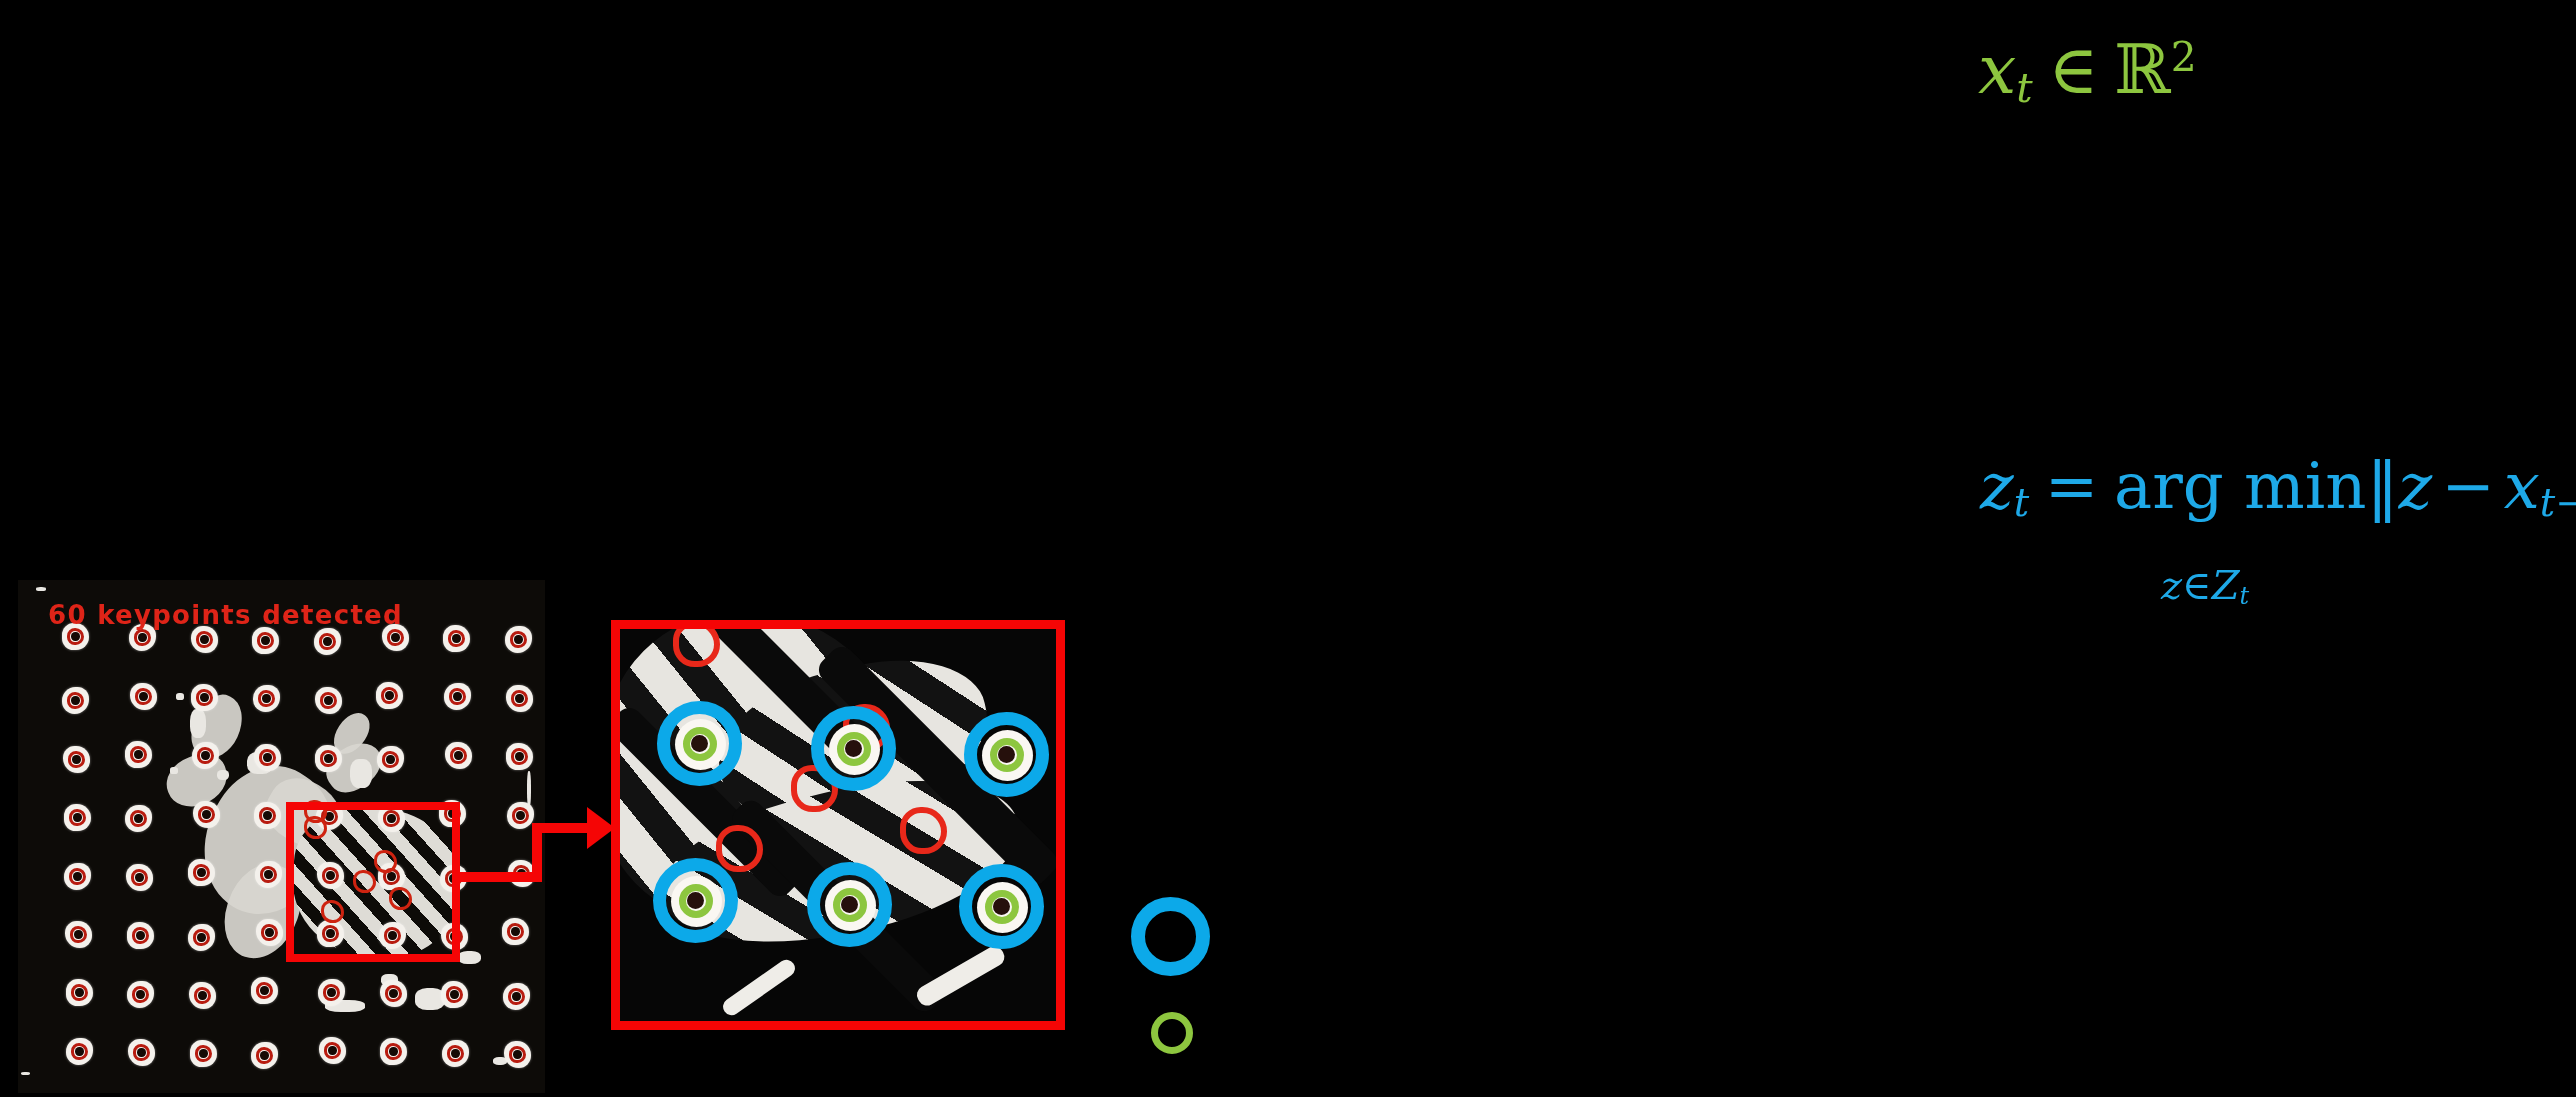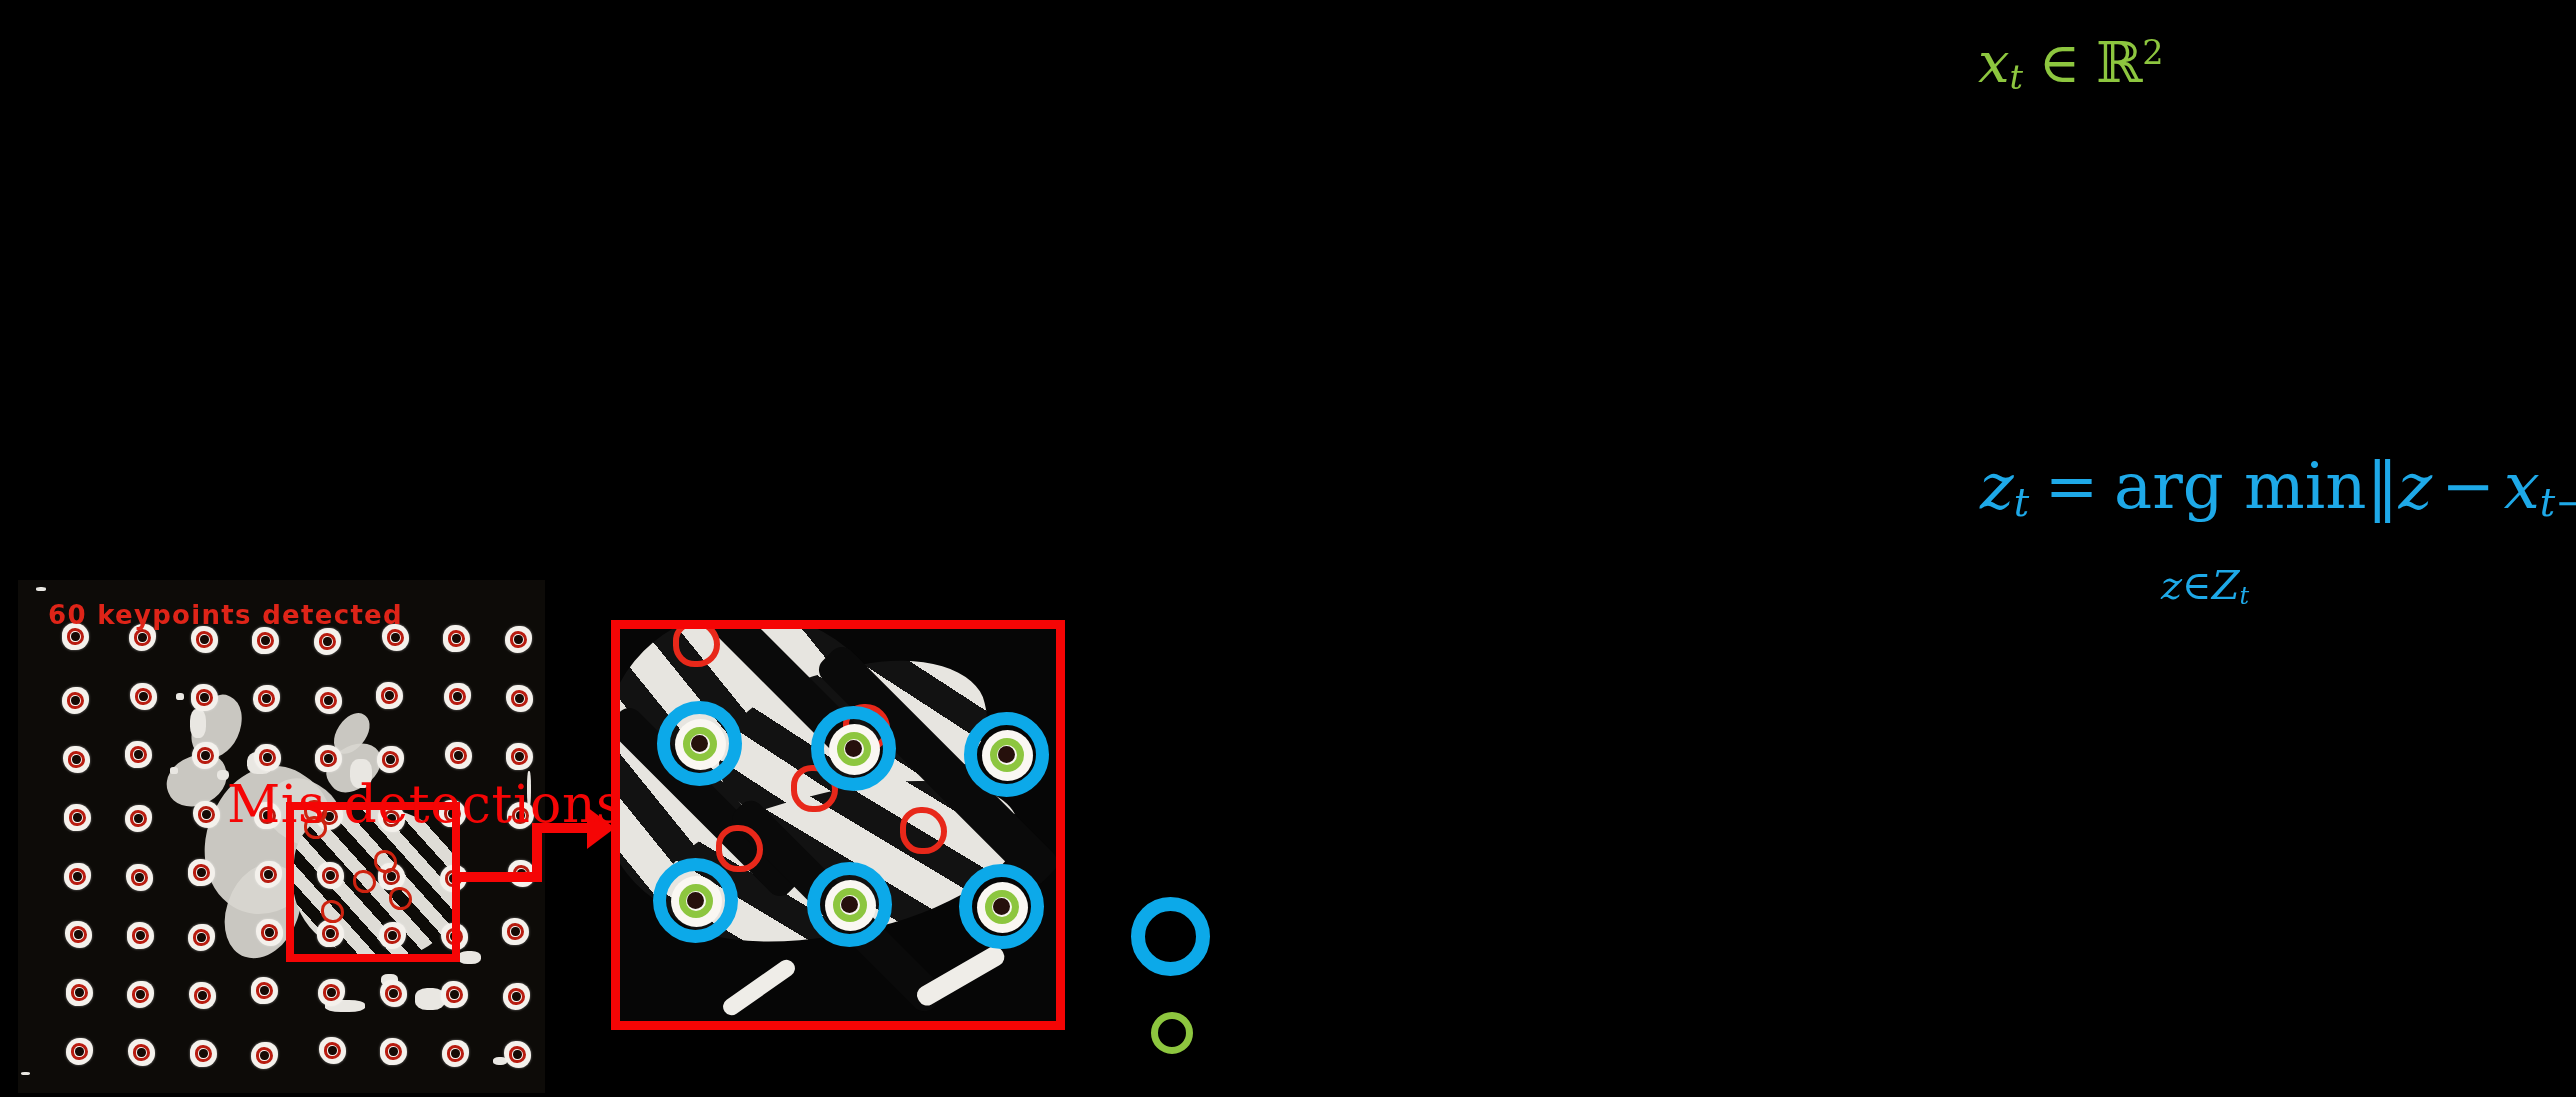--- a/index.html
+++ b/index.html
@@ -50,21 +50,21 @@
   
   .legend-blue{position:absolute;width:79px;height:79px;border:14.3px solid var(--blue);
        border-radius:50%;box-sizing:border-box;z-index:7;}
   .legend-green{position:absolute;width:42px;height:42px;border:7.1px solid var(--green);
        border-radius:50%;box-sizing:border-box;z-index:7;}
 
   
   .each-marker{position:absolute;left:994px;top:462px;font-size:55px;color:var(--green);
        z-index:7;white-space:nowrap;}
   .formula{position:absolute;z-index:7;white-space:nowrap;}
-  .f-green{left:1978px;top:30px;font-size:56px;color:var(--green);}
+  .f-green{left:1978px;top:30px;font-size:68px;color:var(--green);}
   .f-blue{left:1980px;top:449px;font-size:64px;color:var(--fblue);}
   .f-blue-under{left:2161px;top:562px;font-size:40px;color:var(--fblue);}
   .it{font-style:italic;}
   .sub{font-size:.6em;position:relative;top:.22em;}
   .sup{font-size:.6em;position:relative;top:-.55em;}
   .op{margin:0 15.6px;}
   .opm{margin:0 9px;}
   .norm{font-stretch:normal;}
 </style>
 </head>
@@ -360,21 +360,20 @@
       <div class="mini-mis" style="left: 374px; top: 850px;"></div>
       <div class="mini-mis" style="left: 353px; top: 870px;"></div>
       <div class="mini-mis" style="left: 389px; top: 887px;"></div>
       <div class="mini-mis" style="left: 321px; top: 900px;"></div>
       <div class="mini-mis" style="left: 304px; top: 800px;"></div>
     </div>
 
   <div class="count-label">60 keypoints detected</div>
 
   <div class="redbox" style="left:286px;top:802px;width:174px;height:160px;"></div>
-  <div class="mis-label">Mis-detections</div>
 
   <div class="seg" style="left:456px;top:872px;width:86px;height:9.7px;"></div>
   <div class="seg" style="left:532px;top:823px;width:9.7px;height:59px;"></div>
   <div class="seg" style="left:532px;top:823px;width:57px;height:9.7px;"></div>
   <div class="arrowhead" style="left:587px;top:807px;"></div>
 
   <div class="zoombox">
     <div id="zoom-decor">
         <div class="zb-gray" style="left: -19.5px; top: -16px; width: 305px; height: 312px; transform: rotate(6deg); border-radius: 46% 54% 50% 44%;"></div>
         <div class="zb-gray" style="left: 97px; top: 39px; width: 273px; height: 149px; transform: rotate(-12deg); border-radius: 52% 44% 56% 48%;"></div>

